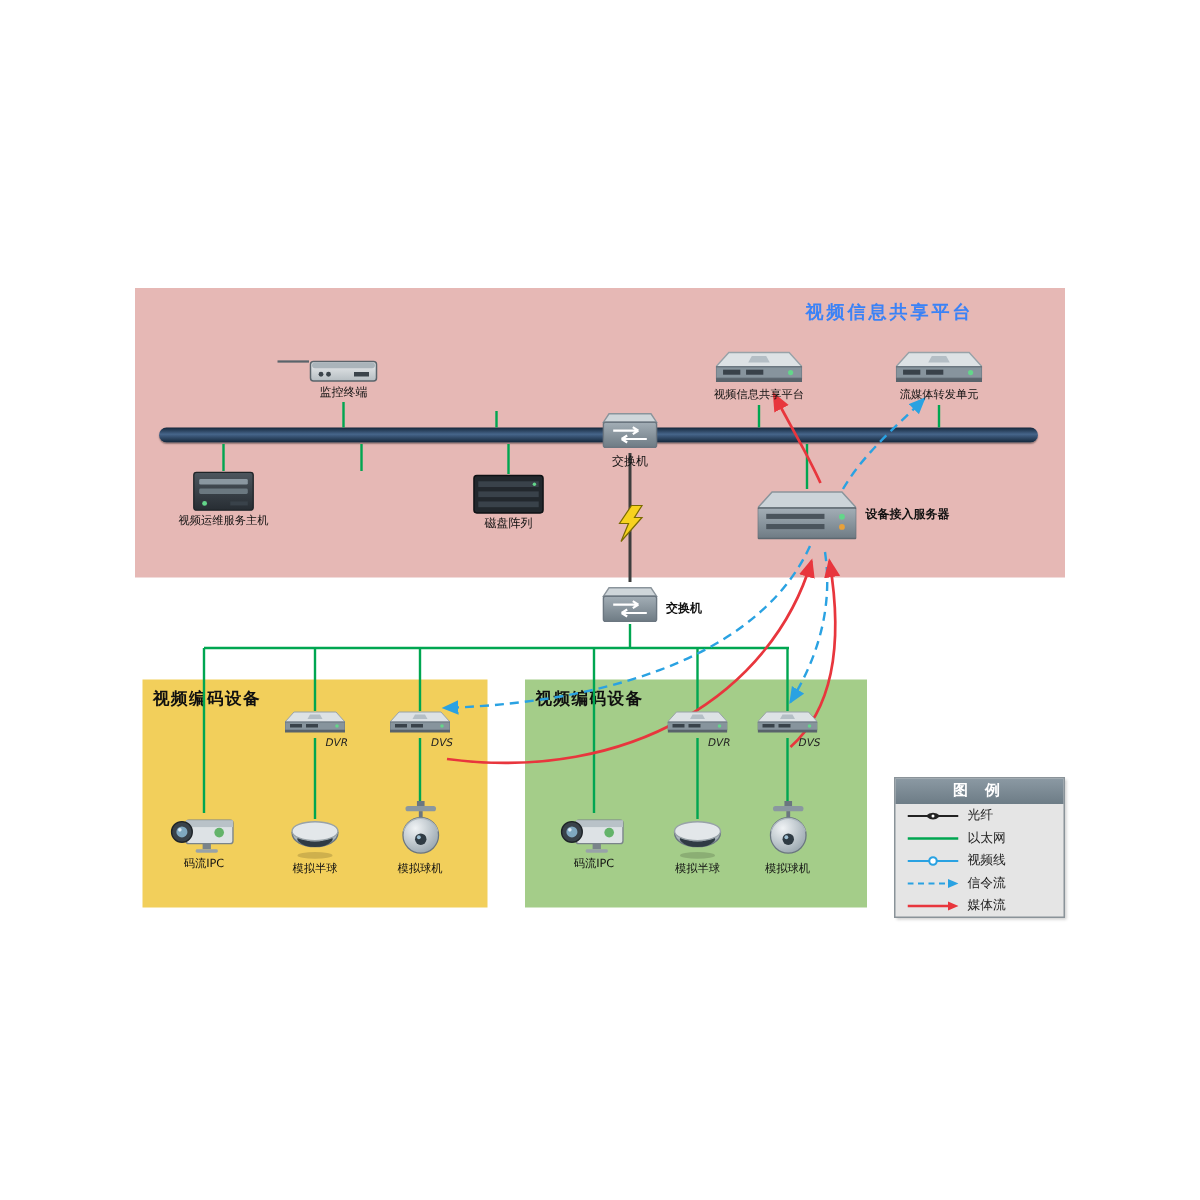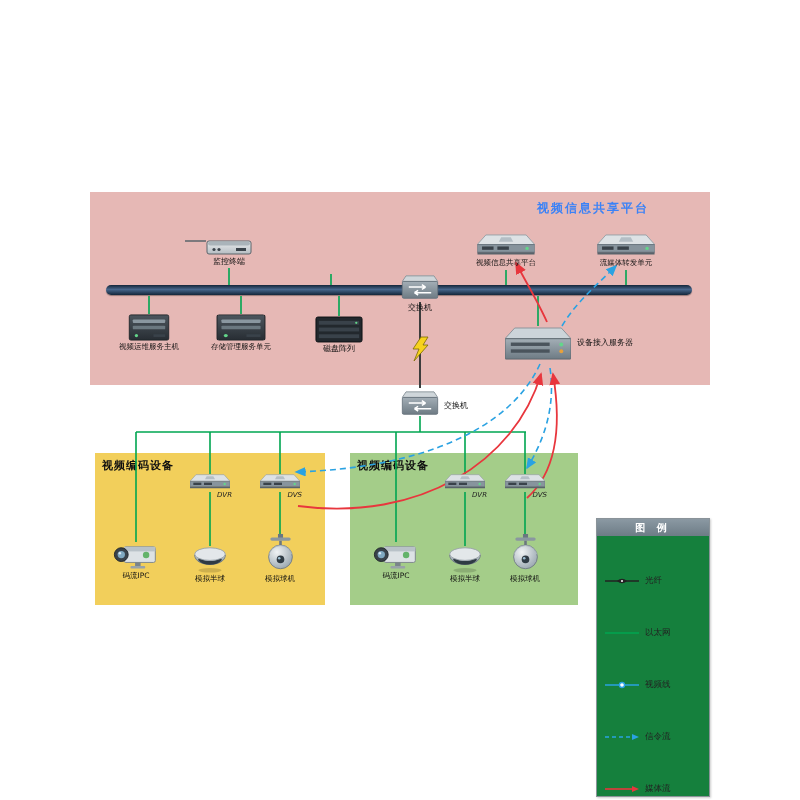--- a/index.html
+++ b/index.html
@@ -12,25 +12,25 @@
   .region-title{position:absolute;top:5px;left:7px;font-size:11px;font-weight:bold;color:#101010;letter-spacing:1px;}
   .platform-title{position:absolute;left:537px;top:200px;z-index:6;font-size:12px;font-weight:bold;letter-spacing:2px;color:#3b82f6;}
   .busbar{position:absolute;left:106px;top:285px;width:586px;height:10px;border-radius:5px;z-index:4;
           background:linear-gradient(var(--bus,#14263a),#46658a 45%,var(--bus,#14263a));
           box-shadow:0 1px 1px rgba(0,0,0,.35);}
   .overlay{position:absolute;left:0;top:0;z-index:5;pointer-events:none;}
   .device{position:absolute;display:flex;flex-direction:column;align-items:center;z-index:6;}
   .device .lbl{font-size:8px;color:#111;margin-top:2px;white-space:nowrap;line-height:1.1;}
   .device .lbl-sm{font-size:7.5px;}
   .device .dvx{align-self:flex-end;font-size:7px;font-weight:normal;font-style:italic;color:#222;margin-top:1px;}
-  .float-lbl{position:absolute;z-index:6;font-size:8px;color:#111;white-space:nowrap;}
-  .legend{position:absolute;left:596px;top:518px;width:112px;z-index:7;border:1px solid #8a9399;background:#15803d;box-shadow:1px 1px 2px rgba(0,0,0,.2);}
+  .float-lbl{position:absolute;z-index:6;font-size:8px;color:#111;white-space:nowrap;font-weight:bold;}
+  .legend{position:absolute;left:596px;top:518px;width:112px;z-index:7;border:1px solid #8a9399;background:#e5e5e5;box-shadow:1px 1px 2px rgba(0,0,0,.2);}
   .legend-header{height:17px;line-height:17px;text-align:center;font-size:10px;font-weight:bold;color:#fff;letter-spacing:4px;
                  background:linear-gradient(#8b99a3,#6d7c86);}
-  .legend-row{display:flex;align-items:center;gap:6px;padding:1.5px 8px;font-size:8.5px;color:#222;margin-top:37px;}
+  .legend-row{display:flex;align-items:center;gap:6px;padding:1.5px 8px;font-size:8.5px;color:#222;}
   .legend-row svg{flex:0 0 auto;}
   
   .ln-eth{stroke:var(--ethernet,#00a651);stroke-width:1.6;fill:none;}
   .ln-dark{stroke:#3d3d3d;stroke-width:2;fill:none;}
   .ln-gray{stroke:#5a646b;stroke-width:1.5;fill:none;}
   .ln-sig{stroke:var(--signal,#2aa2e2);stroke-width:1.6;stroke-dasharray:6 4;fill:none;}
   .ln-med{stroke:var(--media,#e8363d);stroke-width:1.8;fill:none;}
   .mk-sig{fill:var(--signal,#2aa2e2);}
   .mk-med{fill:var(--media,#e8363d);}
   .lg-fiber{stroke:#222;stroke-width:1.4;}
@@ -232,26 +232,20 @@
     <span class="lbl lbl-sm">流媒体转发单元</span>
   </div>
 
   <div class="device" style="left:116px;top:314px;width:66px">
     <svg width="42" height="27" viewBox="0 0 46 30">
         <use href="#sym-server"></use>
       </svg>
     <span class="lbl lbl-sm">视频运维服务主机</span>
   </div>
 
-  <div class="device" style="left:206px;top:314px;width:70px">
-    <svg width="50" height="27" viewBox="0 0 46 30" preserveAspectRatio="none">
-        <use href="#sym-server"></use>
-      </svg>
-    <span class="lbl lbl-sm">存储管理服务单元</span>
-  </div>
 
   <div class="device" style="left:310px;top:316px;width:58px">
     <svg width="48" height="27" viewBox="0 0 50 28">
         <use href="#sym-disk"></use>
       </svg>
     <span class="lbl">磁盘阵列</span>
   </div>
 
   <div class="device" style="left:504px;top:326px;width:68px">
     <svg width="66" height="37" viewBox="0 0 68 38">

